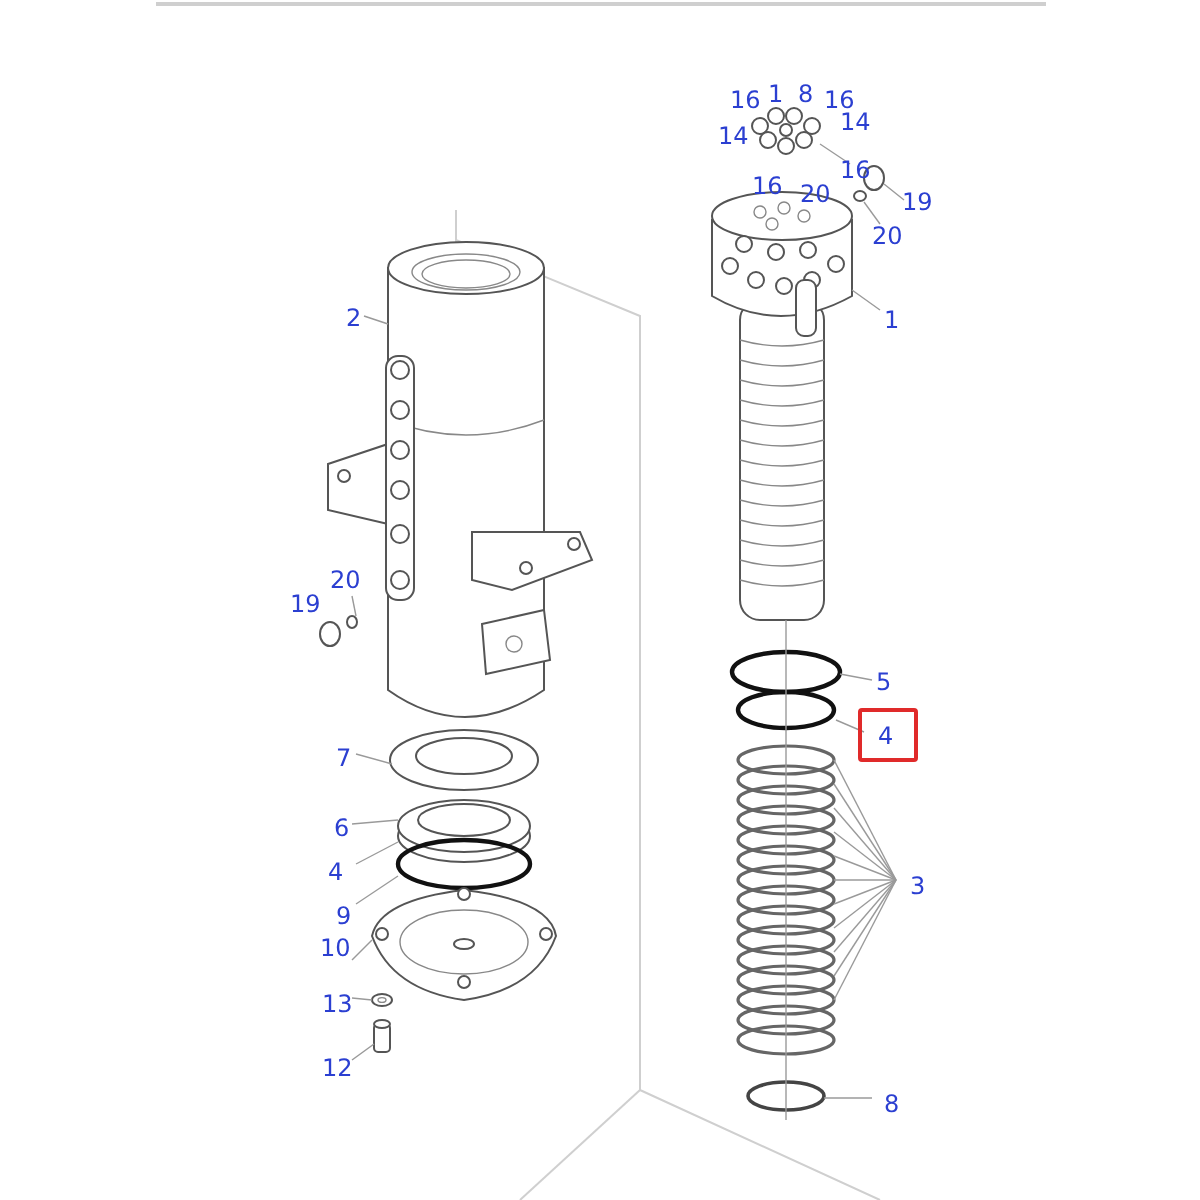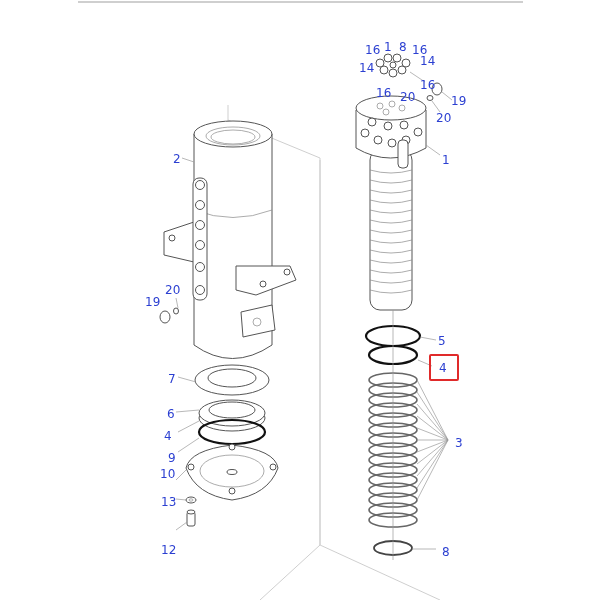--- a/index.html
+++ b/index.html
@@ -219,14 +219,14 @@
 <div class="lbl" style="left:438px;top:335px">5</div>
 <div class="hl" style="left:429px;top:354px;width:30px;height:27px"></div>
 <div class="lbl" style="left:439px;top:362px">4</div>
 <div class="lbl" style="left:455px;top:437px">3</div>
 <div class="lbl" style="left:168px;top:373px">7</div>
 <div class="lbl" style="left:167px;top:408px">6</div>
 <div class="lbl" style="left:164px;top:430px">4</div>
 <div class="lbl" style="left:168px;top:452px">9</div>
 <div class="lbl" style="left:160px;top:468px">10</div>
 <div class="lbl" style="left:161px;top:496px">13</div>
-<div class="lbl" style="left:161px;top:544px">12</div>
+<div class="lbl" style="left:161px;top:528px">12</div>
 <div class="lbl" style="left:442px;top:546px">8</div>
 
 </body></html>

